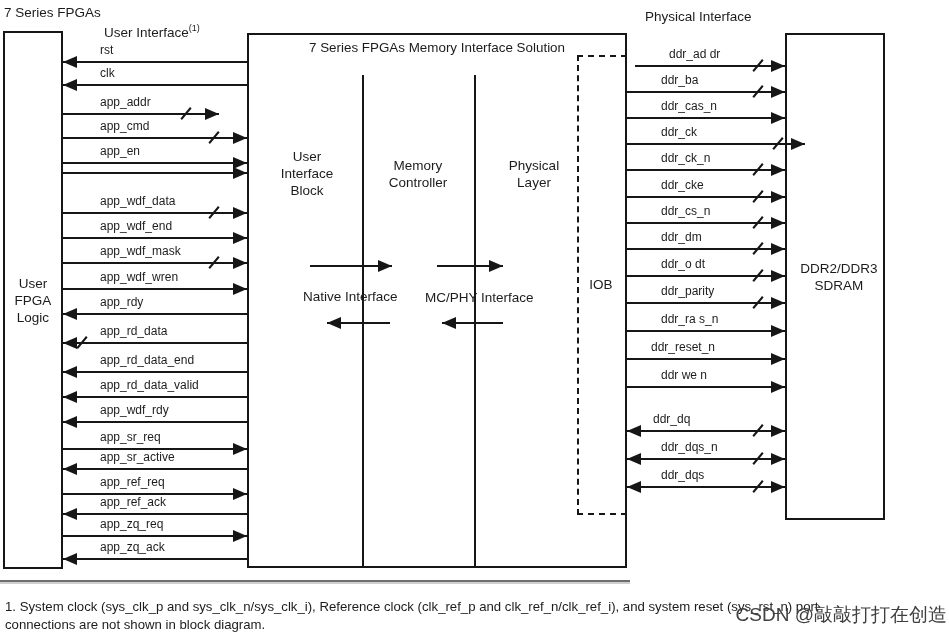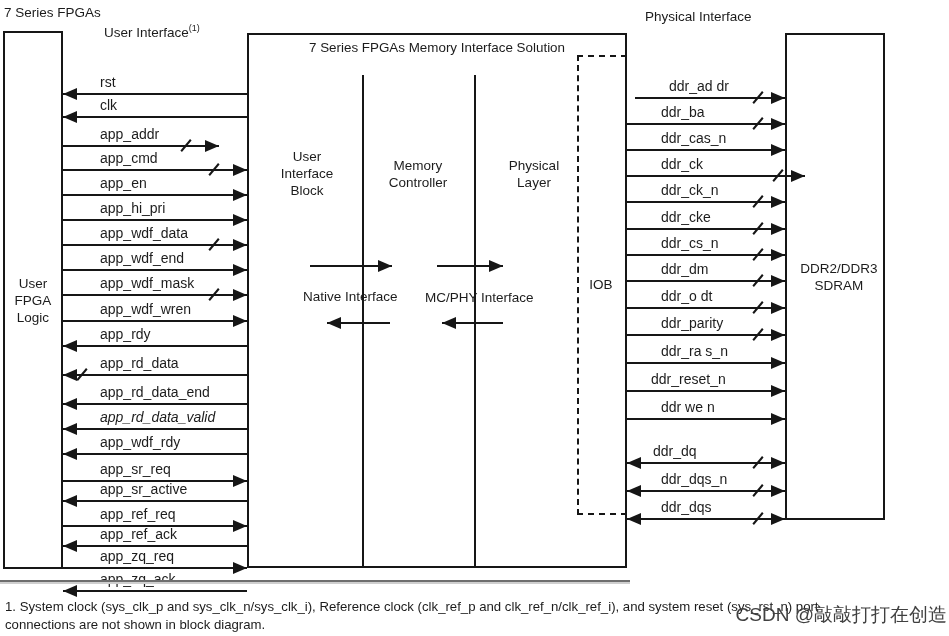--- a/index.html
+++ b/index.html
@@ -35,22 +35,22 @@
 
   
   .lbl-top{position:absolute;font-size:13.5px;}
   .fpga-title{left:4px;top:5px;}
   .ui-title{left:104px;top:23px;}
   .ui-title sup{font-size:9px;}
   .pi-title{left:645px;top:9px;}
 
   
   .sig{position:absolute;}
-  .sig .slabel{display:block;font-size:14px;line-height:15px;height:15px;
-               white-space:nowrap;overflow:visible;margin-top:32px;}
+  .sig .slabel{display:block;font-size:12px;line-height:15px;height:15px;
+               white-space:nowrap;overflow:visible;}
   .sig .wire{position:relative;margin-top:3px;height:2px;background:var(--line);}
   .ah{position:absolute;top:-5px;width:0;height:0;
       border-top:6px solid transparent;border-bottom:6px solid transparent;}
   .ah.r{right:0;border-left:14px solid var(--line);}
   .ah.l{left:0;border-right:14px solid var(--line);}
   .slash{position:absolute;width:2px;height:15px;background:var(--line);
          top:-7px;transform:rotate(40deg);}
 
   
   .flow{position:absolute;height:2px;background:var(--line);}
@@ -138,21 +138,20 @@
           <span class="slash" style="right: 32px;"></span>
         </div>
       </div>
       <div class="sig" style="left: 63px; top: 144px; width: 184px;">
         <span class="slabel" style="padding-left: 37px;">app_en</span>
         <div class="wire">
           <span class="ah r"></span>
         </div>
       </div>
       <div class="sig" style="left: 63px; top: 169px; width: 184px;">
-        <span class="slabel" style="padding-left: 37px;">app_hi_pri</span>
         <div class="wire">
           <span class="ah r"></span>
         </div>
       </div>
       <div class="sig" style="left: 63px; top: 194px; width: 184px;">
         <span class="slabel" style="padding-left: 37px;">app_wdf_data</span>
         <div class="wire">
           <span class="ah r"></span>
           <span class="slash" style="right: 32px;"></span>
         </div>
@@ -189,21 +188,21 @@
           <span class="slash" style="left: 18px;"></span>
         </div>
       </div>
       <div class="sig" style="left: 63px; top: 353px; width: 184px;">
         <span class="slabel" style="padding-left: 37px;">app_rd_data_end</span>
         <div class="wire">
           <span class="ah l"></span>
         </div>
       </div>
       <div class="sig" style="left: 63px; top: 378px; width: 184px;">
-        <span class="slabel" style="padding-left: 37px; font-style: italic;">app_rd_data_valid</span>
+        <span class="slabel" style="padding-left: 37px;">app_rd_data_valid</span>
         <div class="wire">
           <span class="ah l"></span>
         </div>
       </div>
       <div class="sig" style="left: 63px; top: 403px; width: 184px;">
         <span class="slabel" style="padding-left: 37px;">app_wdf_rdy</span>
         <div class="wire">
           <span class="ah l"></span>
         </div>
       </div>

